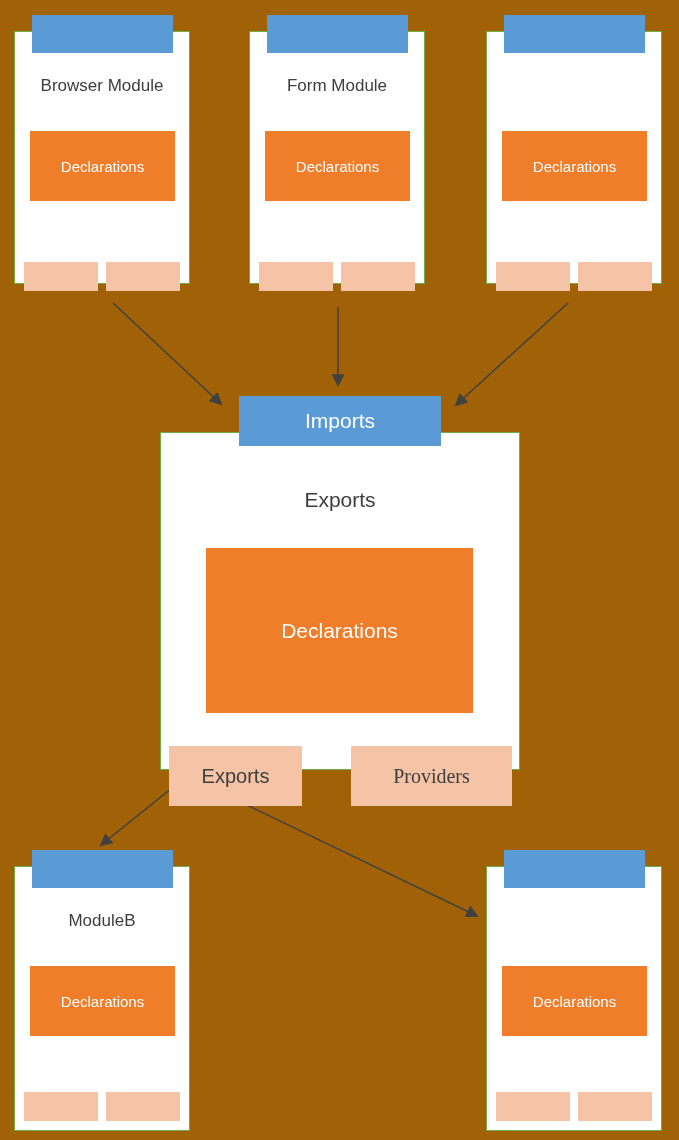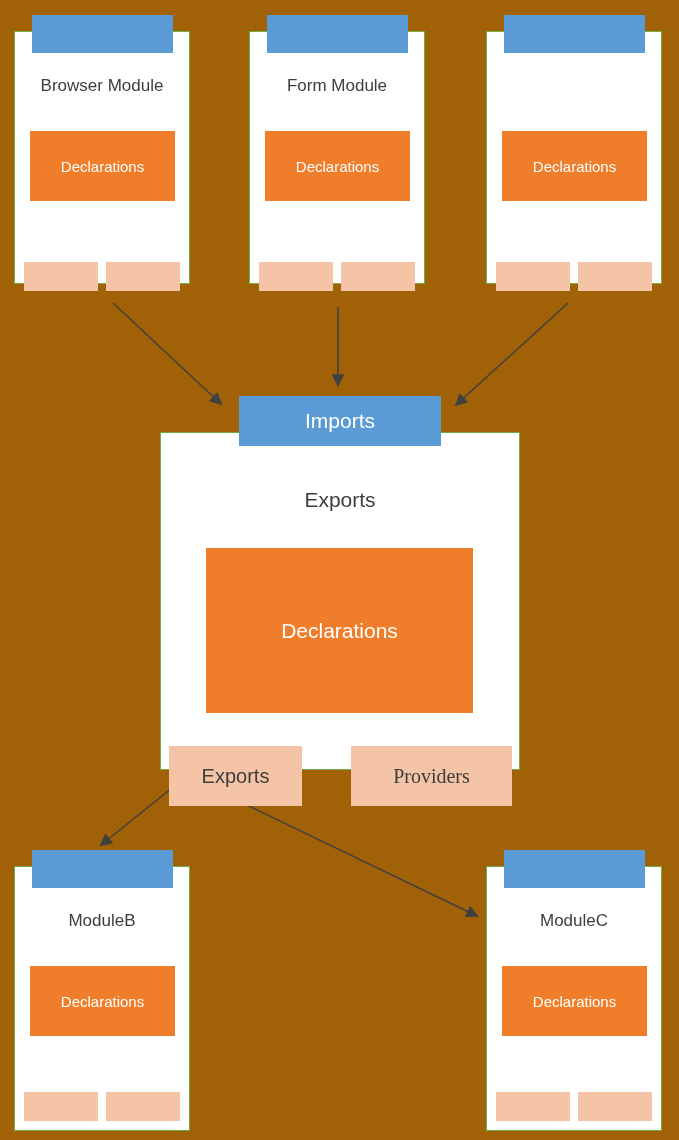--- a/index.html
+++ b/index.html
@@ -172,19 +172,18 @@
   <div class="module bottom pos-moduleB">
     <div class="bluebar"></div>
     <div class="mtitle">ModuleB</div>
     <div class="decl-sm">Declarations</div>
     <div class="slot l"></div>
     <div class="slot r"></div>
   </div>
 
   <div class="module bottom pos-moduleC">
     <div class="bluebar"></div>
-    <div class="mtitle">ModuleC</div>
     <div class="decl-sm">Declarations</div>
     <div class="slot l"></div>
     <div class="slot r"></div>
   </div>
 
 </div>
 
 </body></html>

